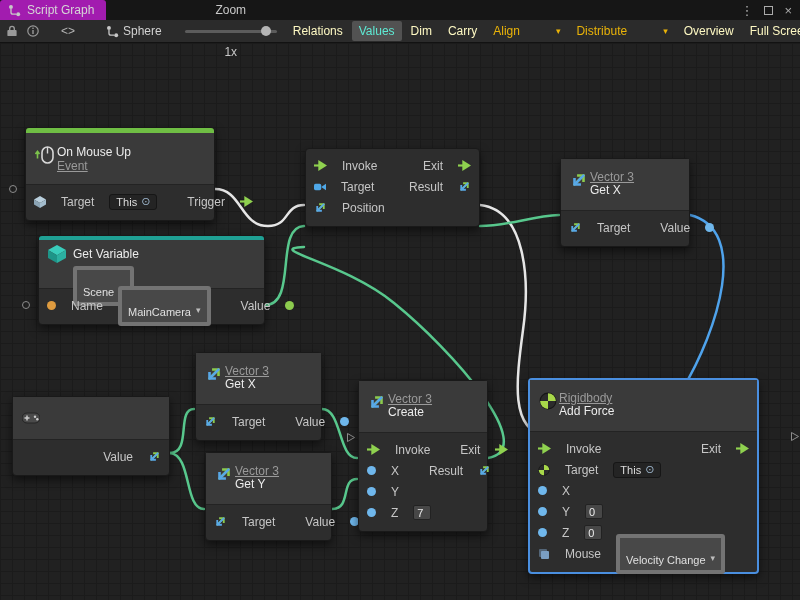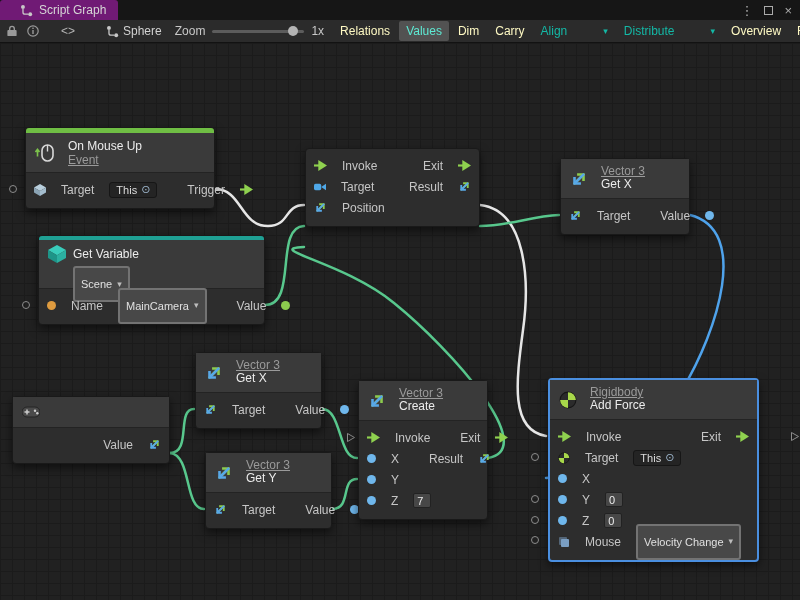--- a/index.html
+++ b/index.html
@@ -2,60 +2,60 @@
 <html><head>
 <meta charset="utf-8">
 <style>
   html,body{margin:0;padding:0;background:#000;}
   *{box-sizing:border-box;}
   .app{position:relative;width:800px;height:600px;overflow:hidden;
        font-family:"Liberation Sans","DejaVu Sans",sans-serif;font-size:12px;color:#c8c8c8;background:#191919;}
 
   
   .tabbar{position:absolute;top:0;left:0;right:0;height:20px;background:#161616;z-index:5;display:flex;align-items:flex-end;}
-  .tab{display:inline-flex;align-items:center;gap:6px;height:20px;padding:0 12px 0 20px;background:#701a75;
+  .tab{display:inline-flex;align-items:center;gap:6px;height:20px;padding:0 12px 0 8px;background:#a21caf;
        border-radius:3px 3px 0 0;color:#d6d6d6;}
   .winctl{position:absolute;right:8px;top:0;height:20px;display:flex;align-items:center;gap:11px;color:#ababab;font-size:13px;}
   .maxbox{width:9px;height:9px;border:1px solid #ababab;display:inline-block;}
 
   
   .toolbar{position:absolute;top:20px;left:0;right:0;height:23px;background:#2b2b2b;border-bottom:1px solid #121212;
            z-index:5;display:flex;align-items:center;padding:0 6px;gap:9px;color:#c8c8c8;}
   .tbicon{display:inline-flex;align-items:center;justify-content:center;width:18px;height:18px;}
   .tbsep{width:1px;height:14px;background:#3d3d3d;margin:0 2px;}
   .codeglyph{color:#b5b5b5;letter-spacing:0px;font-size:12px;}
   .crumb{display:inline-flex;align-items:center;gap:4px;margin-left:22px;color:#d2d2d2;}
-  .zoomwrap{display:inline-flex;align-items:center;gap:7px;margin-left:4px;}
+  .zoomwrap{display:inline-flex;align-items:center;gap:7px;margin-left:14px;flex-direction:column;}
   .slider{position:relative;width:92px;height:14px;}
   .slider .track{position:absolute;left:0;right:0;top:6px;height:3px;background:#5c5c5c;border-radius:2px;}
   .slider .handle{position:absolute;left:76px;top:2px;width:10px;height:10px;border-radius:50%;background:#b4b4b4;}
   .tbbtns{margin-left:auto;display:flex;align-items:center;gap:2px;}
   .tbtn{padding:3px 7px;border-radius:2px;white-space:nowrap;color:#fef9c3;display:inline-flex;align-items:center;gap:4px;}
   .tbtn.active{background:#525252;color:#5eead4;}
-  .tbtn.disabled{color:#14b8a6;gap:36px;}
+  .tbtn.disabled{color:#eab308;gap:36px;}
   .caret{font-size:9px;line-height:1;}
 
   
   .canvas-bg{position:absolute;left:0;top:43px;right:0;bottom:0;background:#212121;
     background-image:
       linear-gradient(#1b1b1b 1px,transparent 1px),
       linear-gradient(90deg,#1b1b1b 1px,transparent 1px),
       linear-gradient(#151515 1px,transparent 1px),
       linear-gradient(90deg,#151515 1px,transparent 1px);
     background-size:12px 12px,12px 12px,120px 120px,120px 120px;z-index:0;}
   svg.wires{position:absolute;left:0;top:0;width:800px;height:600px;z-index:1;}
   svg.wires path{fill:none;stroke-width:2.5;stroke-linecap:round;}
 
   
   .node{position:absolute;background:#2d2d2d;border:1px solid #191919;border-radius:4px;z-index:2;
         box-shadow:0 4px 10px rgba(0,0,0,.55);}
   .node.selected{border:2px solid #4A8FE0;}
   .strip{height:4px;border-radius:3px 3px 0 0;}
   .strip.ev{height:5px;}
-  .hdr{display:flex;align-items:center;gap:13px;padding:6px 9px;background:#3a3a3a;border-bottom:1px solid #232323;}
+  .hdr{display:flex;gap:2px;padding:12px 9px;background:#3a3a3a;border-bottom:1px solid #232323;}
   .hdr .col{display:flex;flex-direction:column;}
   .cat{font-size:12px;color:#9a9a9a;line-height:12px;text-decoration:underline;}
   .ttl{font-size:12px;color:#ececec;line-height:15px;}
   .gv-hdr{display:flex;flex-direction:column;gap:3px;padding:5px 9px 6px;background:#3a3a3a;border-bottom:1px solid #232323;}
   .gv-line1{display:flex;align-items:center;gap:7px;height:18px;}
   .gv-line2{margin-left:25px;height:16px;display:flex;}
   .rows{padding:6px 0 8px;}
   .row{height:21px;display:flex;align-items:center;gap:15px;padding:0 8px;color:#c6c6c6;}
   .spacer{flex:1;}
   .dot{width:9px;height:9px;border-radius:50%;flex:none;}
@@ -63,21 +63,21 @@
   .dot.green{background:#8CCB4E;}
   .dot.orange{background:#DE9B3F;}
   .pi{width:13px;height:11px;flex:none;}
   .vi{width:13px;height:13px;flex:none;}
   .si{width:12px;height:12px;flex:none;}
   .ni{width:18px;height:18px;flex:none;}
   .ni-lg{width:20px;height:20px;flex:none;}
   .chip{display:inline-flex;align-items:center;gap:4px;background:#242424;border:1px solid #161616;border-radius:3px;
         padding:0 6px;height:16px;font-size:11px;color:#dcdcdc;}
   .chip .selfsym{color:#9fb8cf;font-size:11px;}
-  .dd{display:inline-flex;align-items:center;gap:5px;background:#484848;border:2px solid #737373;border-radius:3px;
+  .dd{display:inline-flex;gap:5px;background:#484848;border:4px solid #737373;border-radius:3px;
       padding:16px 6px;height:16px;font-size:11px;color:#e0e0e0;white-space:nowrap;}
   .dd .caret{color:#bdbdbd;}
   input.field{background:#474747;border:1px solid #222;border-radius:2px;height:15px;width:18px;
               font-family:inherit;font-size:11px;color:#ececec;padding:0 3px;}
   .ghost{position:absolute;width:8px;height:8px;border:1px solid #8c8c8c;border-radius:50%;z-index:2;}
   .ghost-tri{position:absolute;z-index:2;width:10px;height:11px;}
 </style>
 </head>
 <body>
 
@@ -452,21 +452,21 @@
         <span>Y</span>
       </div>
       <div class="row">
         <span class="dot blue"></span>
         <span>Z</span>
         <input class="field" value="7" style="">
       </div>
     </div>
   </div>
 
-  <div class="node selected" style="left:548px;top:378px;width:211px">
+  <div class="node selected" style="left:528px;top:378px;width:231px">
     <div class="hdr">
       <svg class="ni">
           <use href="#i-rigidbody"></use>
         </svg>
       <span class="col">
         <span class="cat">Rigidbody</span>
         <span class="ttl">Add Force</span>
       </span>
     </div>
     <div class="rows">

